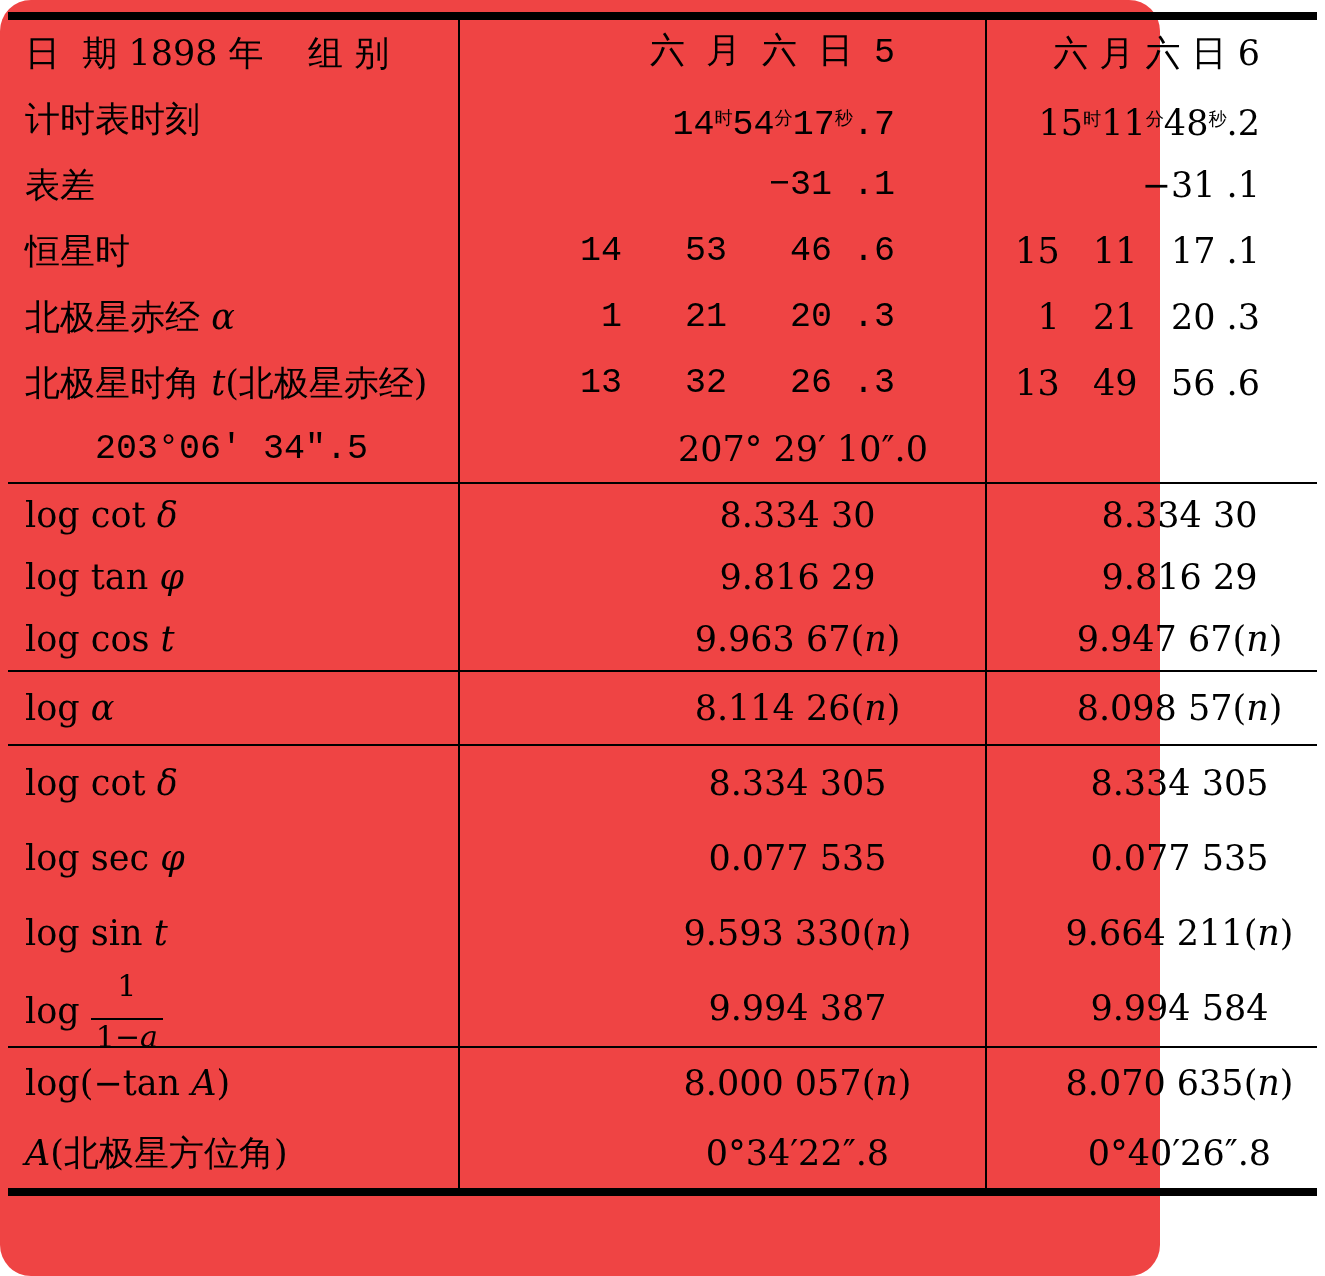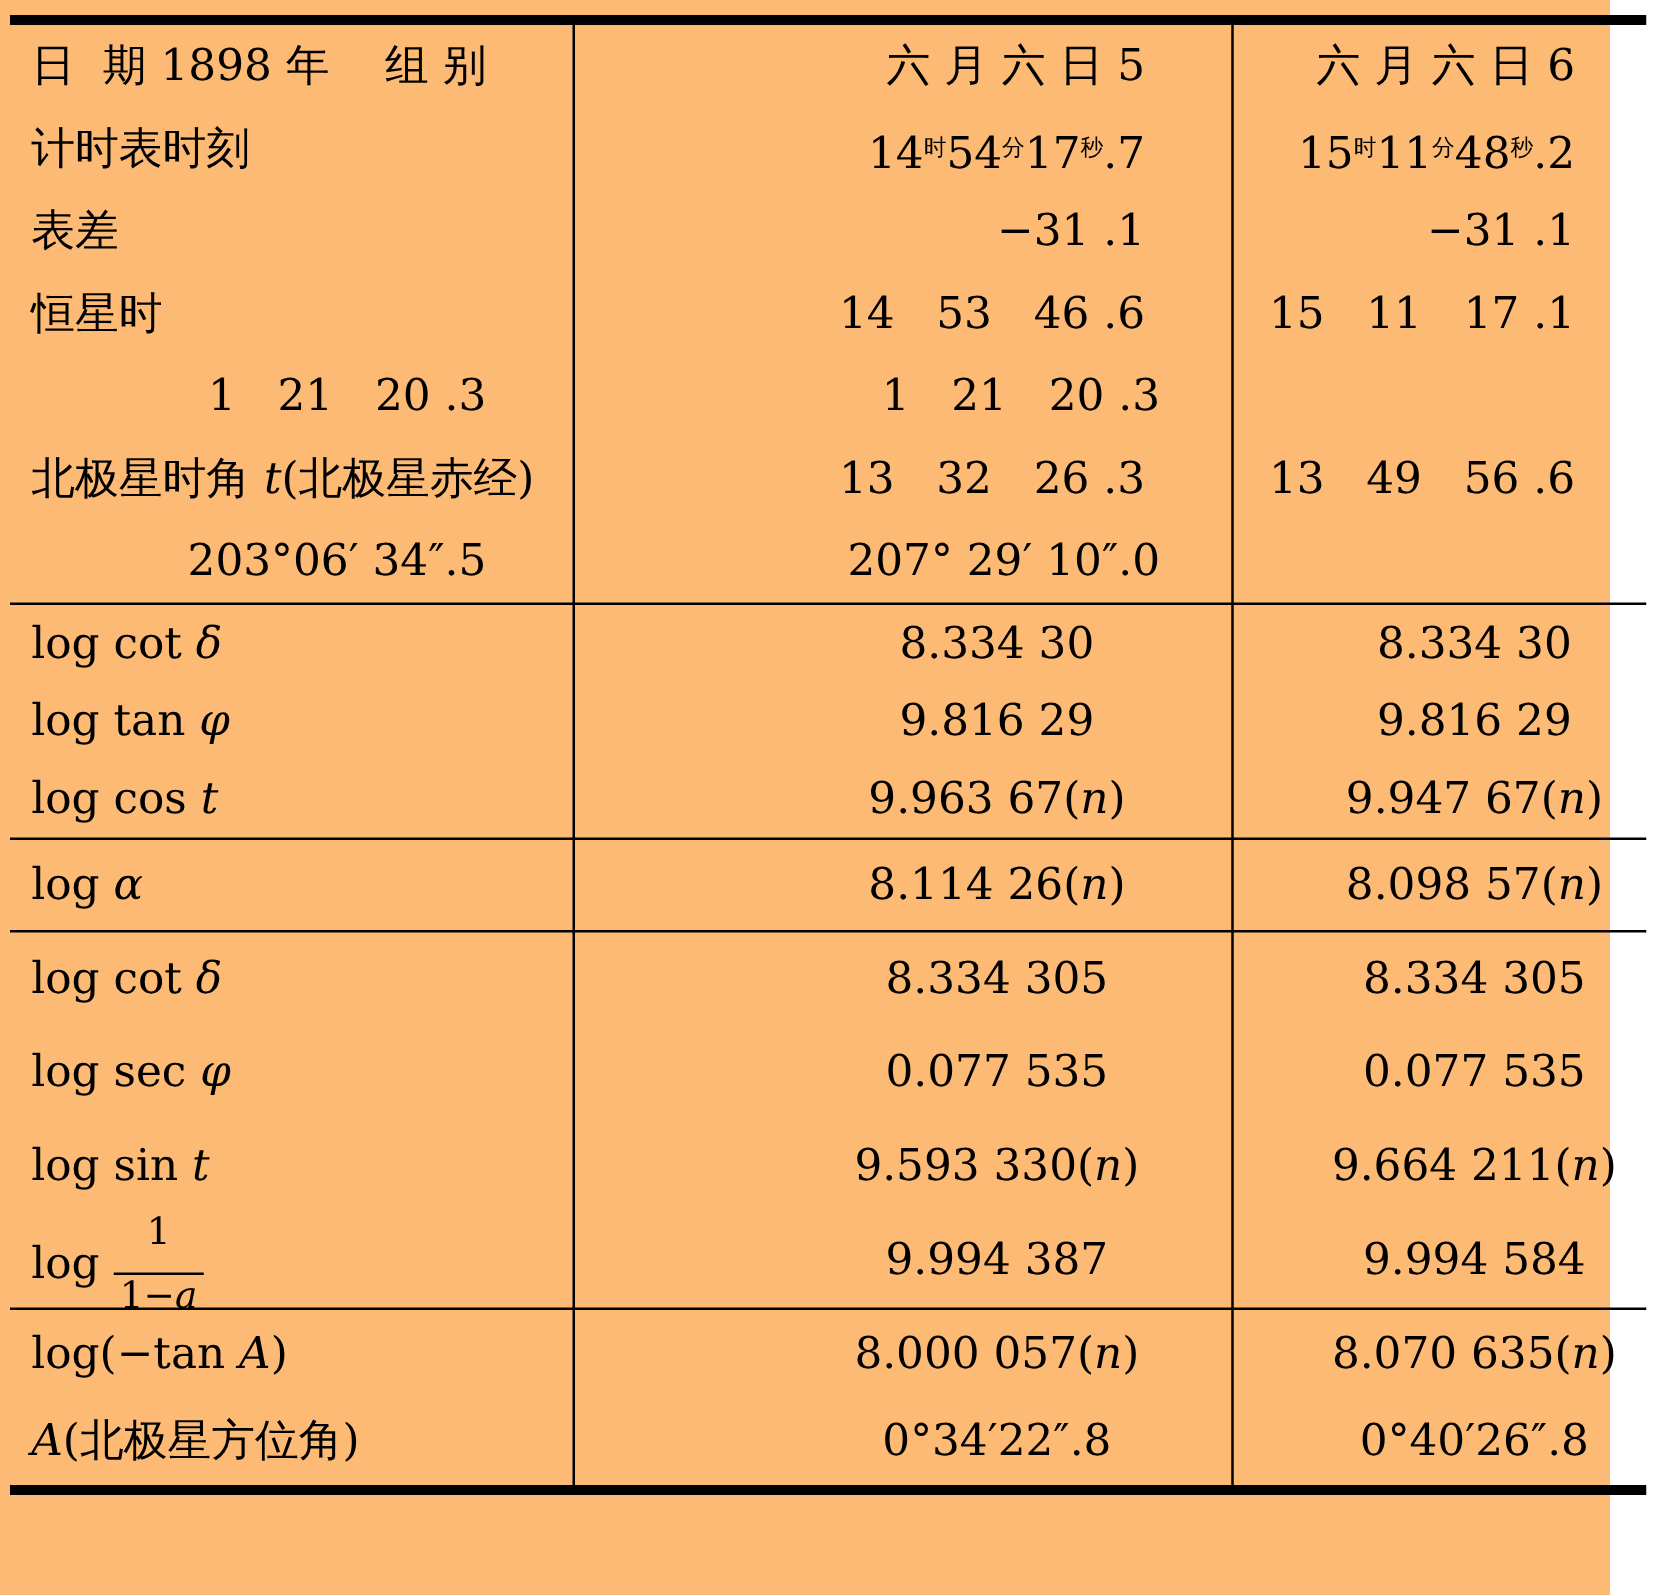--- a/index.html
+++ b/index.html
@@ -3,21 +3,21 @@
 <meta charset="utf-8">
 <style>
   html,body{margin:0;padding:0;}
   body{
     width:1325px;height:1276px;
     background:#ffffff;
     font-family:"DejaVu Serif","Liberation Serif",serif;
     color:#000;
     overflow:hidden;
   }
-  .page{position:relative;width:1288px;height:1276px;background:#fdba74;}
+  .page{position:relative;width:1160px;height:1276px;background:#ef4444;border-radius:31px;}
   .tbl{
     position:absolute;left:8px;top:12px;width:1309px;
     border-top:8px solid #000;
     border-bottom:8px solid #000;
   }
   .vline{position:absolute;top:0;bottom:0;width:2px;background:#000;}
   .vline.v1{left:450px;}
   .vline.v2{left:977px;}
   .sec{display:block;}
   .sec + .sec{border-top:2px solid #000;}
@@ -25,21 +25,21 @@
   .cell{white-space:pre;font-size:35px;overflow:visible;}
   .lab{padding-left:17px;text-align:left;}
   
   .sec-0 .row{height:66px}.sec-0 .cell{line-height:66px}
   .sec-1 .row{height:62px}.sec-1 .cell{line-height:62px}
   .sec-2 .row{height:72px}.sec-2 .cell{line-height:72px}
   .sec-3 .row{height:75px}.sec-3 .cell{line-height:75px}
   .sec-4 .row{height:70px}.sec-4 .cell{line-height:70px}
   
   .sec-0 .val{text-align:right;}
-  .sec-0 .c2{padding-right:69px;}
+  .sec-0 .c2{padding-right:90px;font-family:Liberation Mono, monospace;}
   .sec-0 .c3{padding-right:57px;margin-left:23px;}
   
   .sec:not(.sec-0) .val{text-align:center;}
   .sec:not(.sec-0) .c2{padding-left:152px;}
   .sec:not(.sec-0) .c3{padding-left:57px;}
   .it{font-style:italic;}
   .sup{font-size:0.52em;vertical-align:0.55em;letter-spacing:0;}
   .frac{
     display:inline-block;text-align:center;vertical-align:middle;
     line-height:1.12;font-size:30px;position:relative;top:-2px;
@@ -69,20 +69,21 @@
           <div class="cell lab"><span class="part">表差</span></div>
           <div class="cell val c2"><span class="part">−31 .1</span></div>
           <div class="cell val c3"><span class="part">−31 .1</span></div>
         </div>
         <div class="row">
           <div class="cell lab"><span class="part">恒星时</span></div>
           <div class="cell val c2"><span class="part">14   53   46 .6</span></div>
           <div class="cell val c3"><span class="part">15   11   17 .1</span></div>
         </div>
         <div class="row">
+          <div class="cell lab"><span class="part">北极星赤经 </span><span class="it">α</span></div>
           <div class="cell val c2"><span class="part">1   21   20 .3</span></div>
           <div class="cell val c3"><span class="part">1   21   20 .3</span></div>
         </div>
         <div class="row">
           <div class="cell lab"><span class="part">北极星时角 </span><span class="it">t</span><span class="part">(北极星赤经)</span></div>
           <div class="cell val c2"><span class="part">13   32   26 .3</span></div>
           <div class="cell val c3"><span class="part">13   49   56 .6</span></div>
         </div>
         <div class="row">
           <div class="cell val c2"><span class="part">203°06′ 34″.5</span></div>

